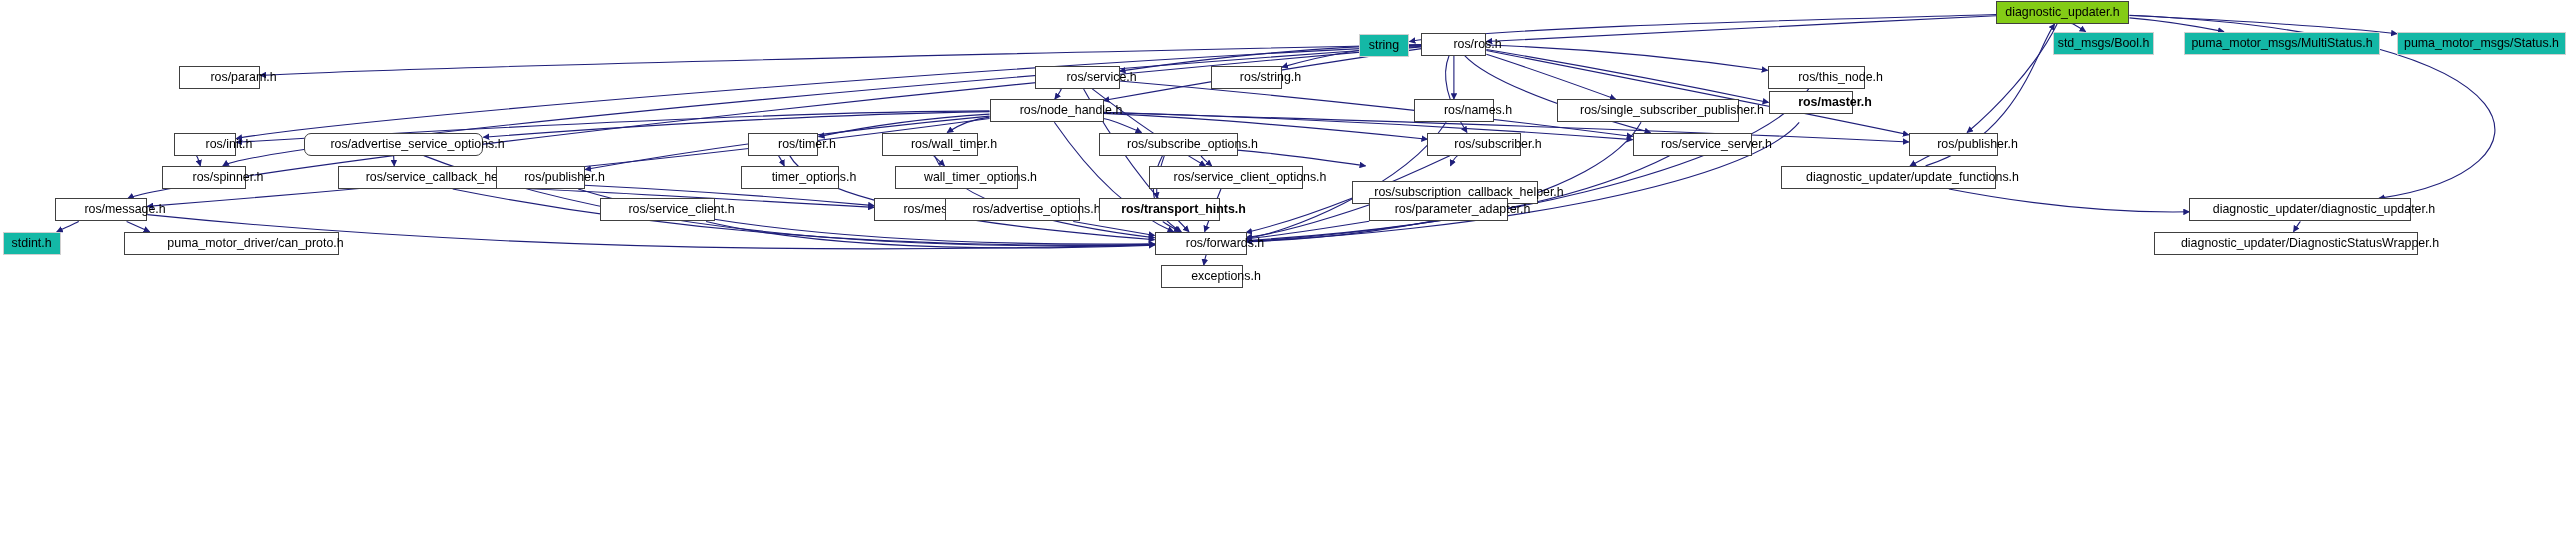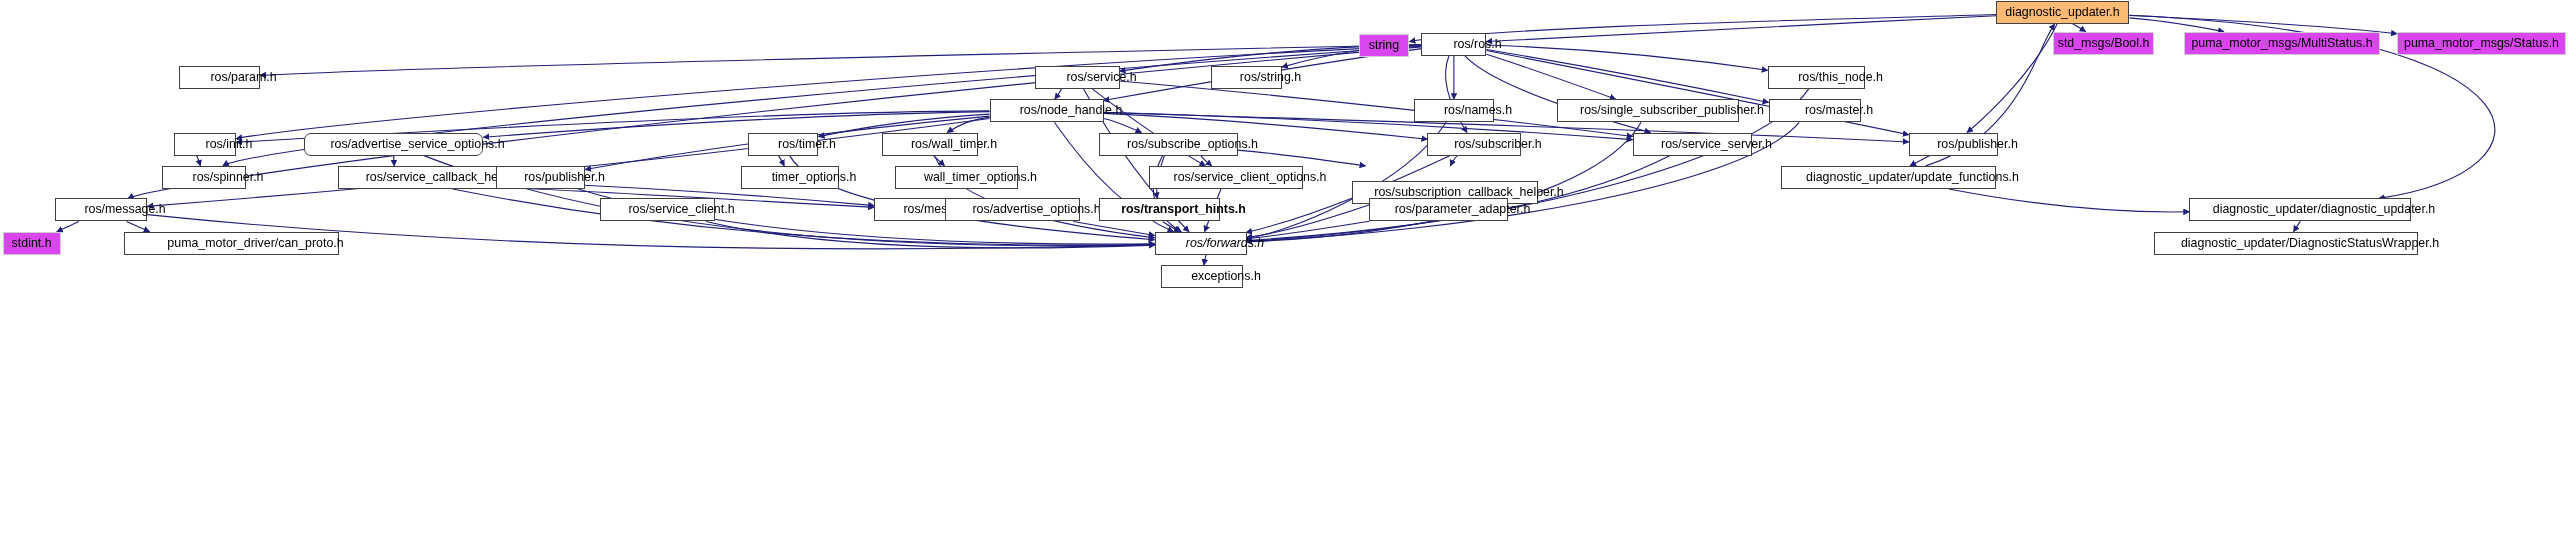--- a/index.html
+++ b/index.html
@@ -19,22 +19,22 @@
     font-size:12.4px;
     line-height:1;
     color:#000000;
     background:#ffffff;
     border:0.9px solid #808080;
     height:23px;
     letter-spacing:0px;
     z-index:5;
   }
   .node.strong{border:1.3px solid #404040;padding-left:48px;}
-  .node.root{background:#fdba74;border:1.3px solid #404040;}
-  .node.weak{border:0.9px solid #d0d0d0;background:#d946ef;color:#000;}
+  .node.root{background:#84cc16;border:1.3px solid #404040;}
+  .node.weak{border:0.9px solid #d0d0d0;background:#14b8a6;color:#000;}
 </style>
 </head>
 <body>
 
 <div id="graph-root">
   <svg class="edges" viewBox="0 0 3012 635">
     <defs>
       <marker id="arrow" viewBox="0 0 10 10" refX="9" refY="5" markerWidth="6" markerHeight="6" orient="auto-start-reverse">
         <path d="M 0 0 L 10 5 L 0 10 z" fill="#1f1f7a"></path>
       </marker>
@@ -122,21 +122,21 @@
       <div class="node weak" style="left: 2397px; top: 32px; width: 169px;">puma_motor_msgs/Status.h</div>
       <div class="node weak" style="left: 1359px; top: 34px; width: 50px;">string</div>
       <div class="node strong" style="left: 1421px; top: 32.5px; width: 65px;">ros/ros.h</div>
       <div class="node strong" style="left: 179px; top: 66px; width: 81px;">ros/param.h</div>
       <div class="node strong" style="left: 1035px; top: 66px; width: 85px;">ros/service.h</div>
       <div class="node strong" style="left: 1211px; top: 66px; width: 71px;">ros/string.h</div>
       <div class="node strong" style="left: 1768px; top: 66px; width: 97px;">ros/this_node.h</div>
       <div class="node strong" style="left: 990px; top: 99px; width: 114px;">ros/node_handle.h</div>
       <div class="node strong" style="left: 1414px; top: 99px; width: 80px;">ros/names.h</div>
       <div class="node strong" style="left: 1557px; top: 99px; width: 182px;">ros/single_subscriber_publisher.h</div>
-      <div class="node strong" style="left: 1769px; top: 99px; width: 92px;">ros/master.h</div>
+      <div class="node strong" style="left: 1769px; top: 91px; width: 84px; font-weight: bold;">ros/master.h</div>
       <div class="node strong" style="left: 174px; top: 133px; width: 62px;">ros/init.h</div>
       <div class="node strong" style="left: 304px; top: 133px; width: 179px; border-radius: 7px;">ros/advertise_service_options.h</div>
       <div class="node strong" style="left: 748px; top: 133px; width: 70px;">ros/timer.h</div>
       <div class="node strong" style="left: 882px; top: 133px; width: 96px;">ros/wall_timer.h</div>
       <div class="node strong" style="left: 1099px; top: 133px; width: 139px;">ros/subscribe_options.h</div>
       <div class="node strong" style="left: 1427px; top: 133px; width: 94px;">ros/subscriber.h</div>
       <div class="node strong" style="left: 1633px; top: 133px; width: 119px;">ros/service_server.h</div>
       <div class="node strong" style="left: 1909px; top: 133px; width: 89px;">ros/publisher.h</div>
       <div class="node strong" style="left: 162px; top: 166px; width: 84px;">ros/spinner.h</div>
       <div class="node strong" style="left: 310px; top: 166px; width: 170px; margin-left: 28px;">ros/service_callback_helper.h</div>
@@ -148,18 +148,18 @@
       <div class="node strong" style="left: 1781px; top: 166px; width: 215px;">diagnostic_updater/update_functions.h</div>
       <div class="node strong" style="left: 55px; top: 198px; width: 92px;">ros/message.h</div>
       <div class="node strong" style="left: 600px; top: 198px; width: 115px;">ros/service_client.h</div>
       <div class="node strong" style="left: 874px; top: 198px; width: 92px;">ros/message.h</div>
       <div class="node strong" style="left: 945px; top: 198px; width: 135px;">ros/advertise_options.h</div>
       <div class="node strong" style="left: 1099px; top: 198px; width: 121px; font-weight: bold;">ros/transport_hints.h</div>
       <div class="node strong" style="left: 1369px; top: 198px; width: 139px;">ros/parameter_adapter.h</div>
       <div class="node strong" style="left: 2189px; top: 198px; width: 222px;">diagnostic_updater/diagnostic_updater.h</div>
       <div class="node weak" style="left: 2.6px; top: 232px; width: 58px;">stdint.h</div>
       <div class="node strong" style="left: 84px; top: 232px; width: 215px; margin-left: 40px;">puma_motor_driver/can_proto.h</div>
-      <div class="node strong" style="left: 1155px; top: 232px; width: 92px; font-style: italic;">ros/forwards.h</div>
+      <div class="node strong" style="left: 1155px; top: 232px; width: 92px;">ros/forwards.h</div>
       <div class="node strong" style="left: 2154px; top: 232px; width: 264px;">diagnostic_updater/DiagnosticStatusWrapper.h</div>
       <div class="node strong" style="left: 1161px; top: 265px; width: 82px;">exceptions.h</div>
     </div>
 </div>
 
 
 </body></html>

